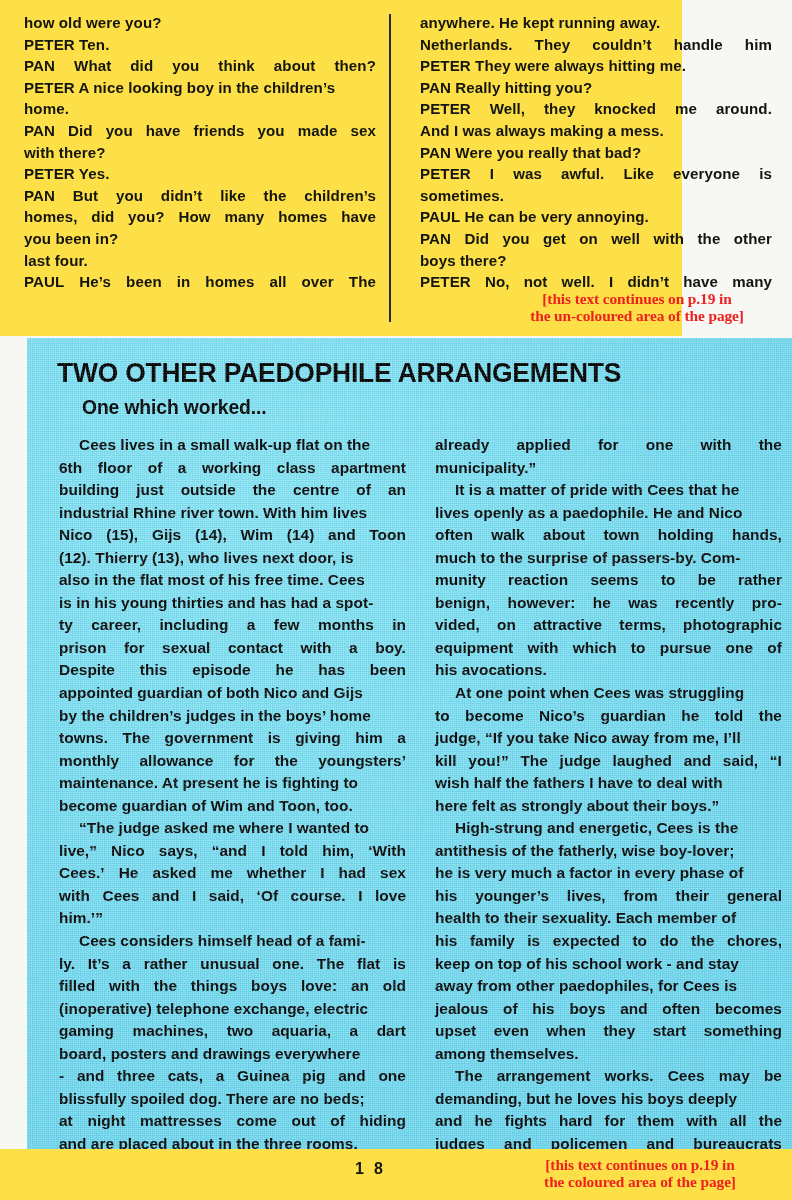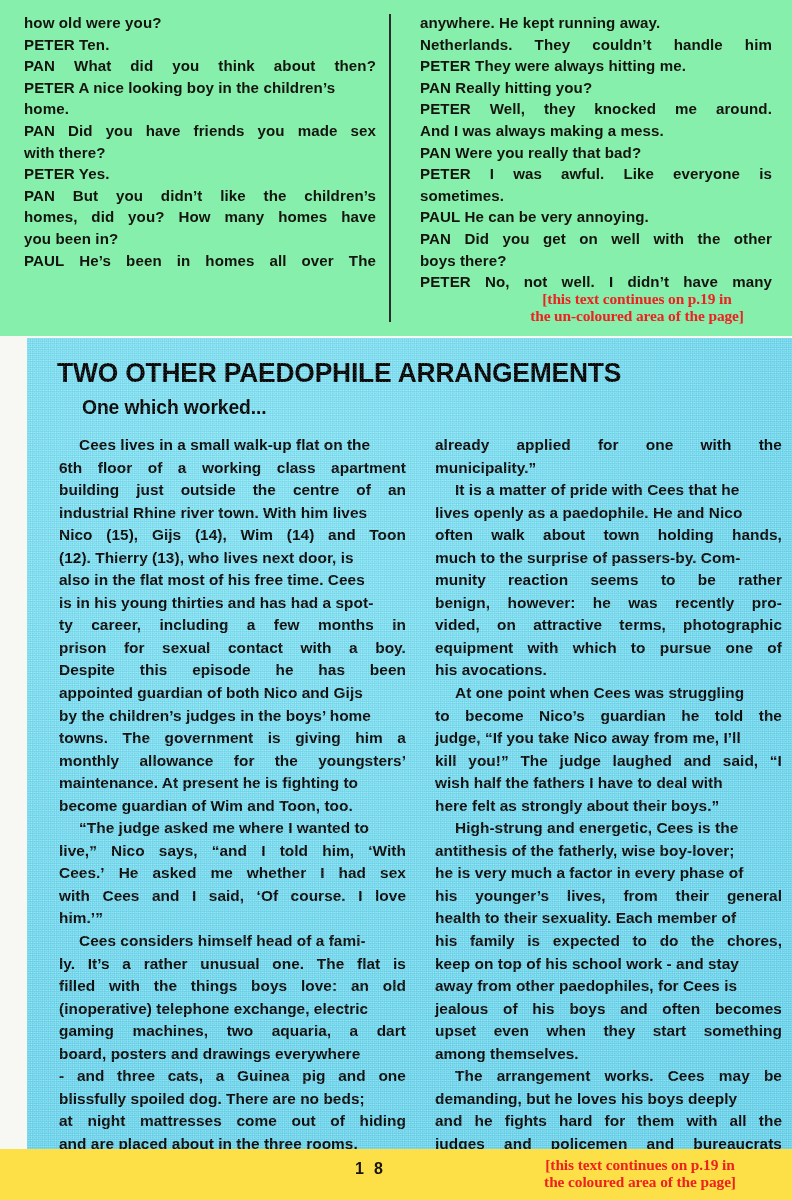--- a/index.html
+++ b/index.html
@@ -18,23 +18,23 @@
 
   .page {
     position: absolute;
     inset: 0;
   }
 
   
   .transcript {
     position: absolute;
     left: 0; top: 0;
-    width: 792px;
+    width: 682px;
     height: 336px;
-    background: #86efac;
+    background: #fde047;
   }
   .transcript-cols {
     position: absolute;
     left: 24px;
     top: 12px;
     width: 748px;
     height: 312px;
   }
   .t-col {
     position: absolute;
@@ -235,20 +235,21 @@
           <div class="t-line justify">
             <span>homes,</span>
             <span>did</span>
             <span>you?</span>
             <span>How</span>
             <span>many</span>
             <span>homes</span>
             <span>have</span>
           </div>
           <div class="t-line">you been in?</div>
+          <div class="t-line">last four.</div>
           <div class="t-line justify">
             <span>PAUL</span>
             <span>He’s</span>
             <span>been</span>
             <span>in</span>
             <span>homes</span>
             <span>all</span>
             <span>over</span>
             <span>The</span>
           </div>

